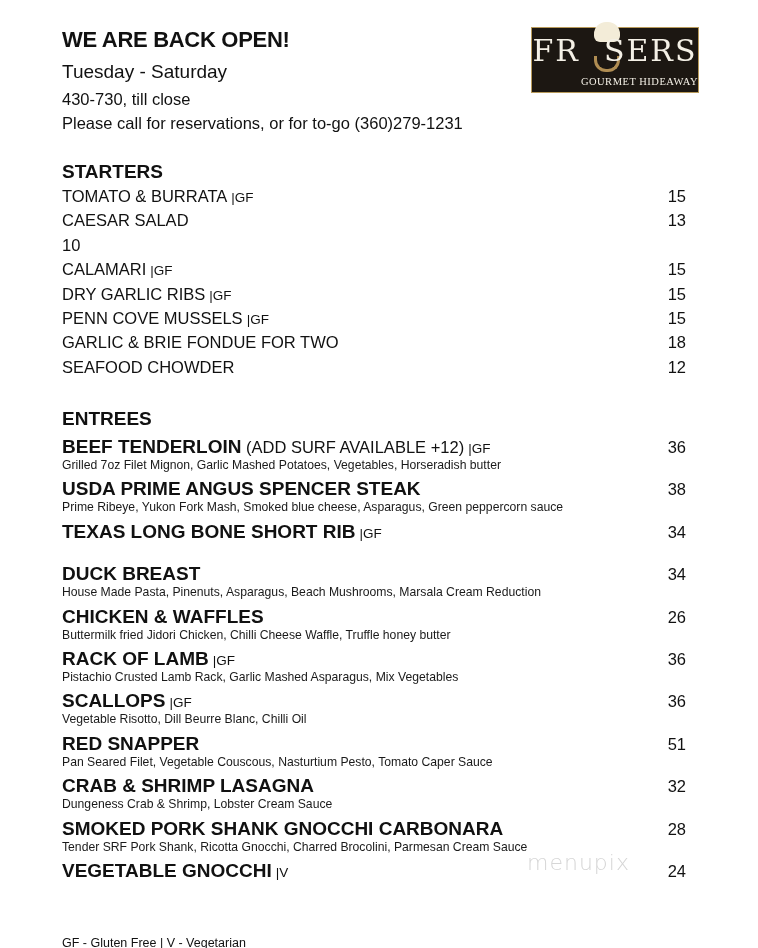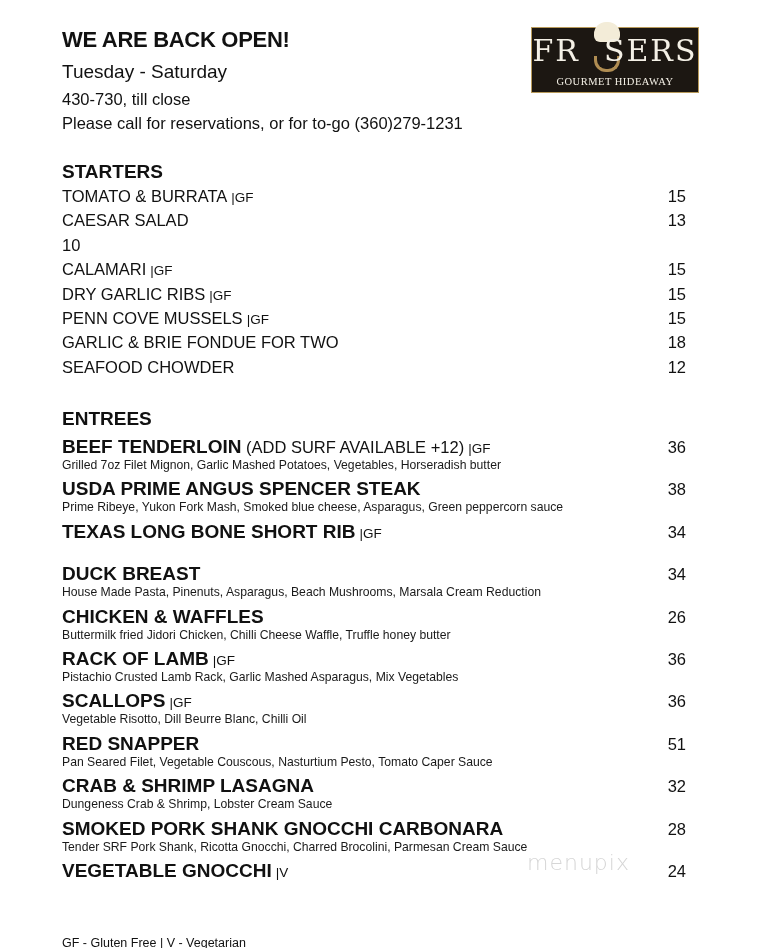--- a/index.html
+++ b/index.html
@@ -23,21 +23,21 @@
       background: #1c1712; border: 1px solid #b89a5a; box-sizing: border-box;
       overflow: visible;
     }
     .logo-word {
       position: absolute; left: 0; right: 0; top: 6px; text-align: center;
       color: #f4f0e6; font-family: "DejaVu Serif", serif; font-size: 30px;
       letter-spacing: 2px; line-height: 34px;
     }
     .logo-word .gap { display: inline-block; width: 24px; }
     .logo-sub {
-      position: absolute; left: 0; right: 0; bottom: 5px; text-align: center;
+      position: absolute; left: 0; right: 0; bottom: 5px; text-align: right;
       color: #f4f0e6; font-family: "Liberation Serif", serif; font-size: 10.5px;
       letter-spacing: 0.5px;
     }
     .logo-hat {
       position: absolute; left: 62px; top: -6px; width: 26px; height: 20px;
       background: #f3ecd8; border-radius: 12px 12px 6px 6px;
     }
     .logo-mustache {
       position: absolute; left: 62px; top: 28px; width: 26px; height: 16px;
       border-bottom: 3px solid #b08d52; border-left: 3px solid #b08d52; border-right: 3px solid #b08d52;

